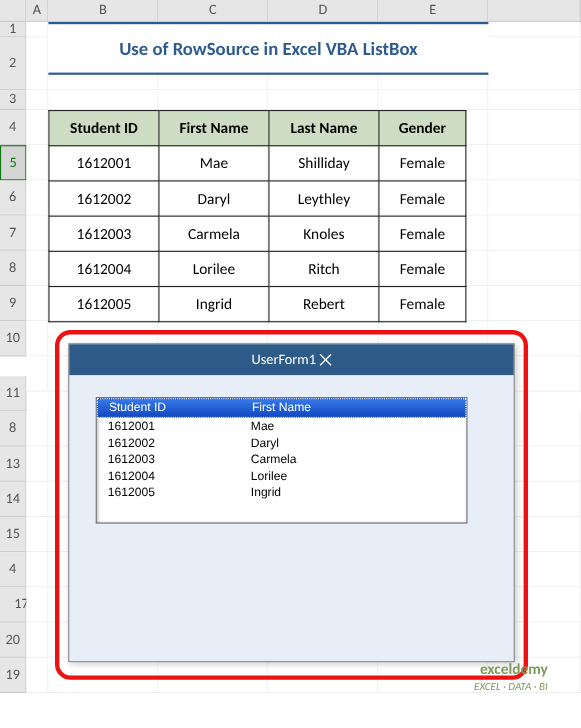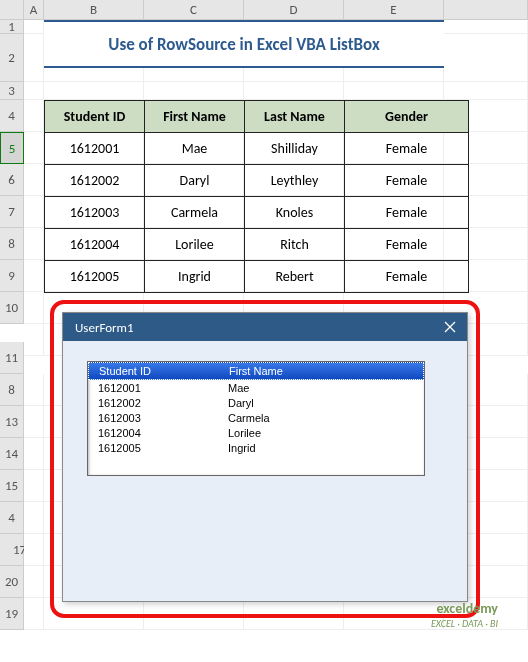--- a/index.html
+++ b/index.html
@@ -78,21 +78,21 @@
       height: 32px;
       font-size: 14px;
     }
     .data-table th {
       background: #ccddc4;
       font-weight: bold;
     }
     .data-table .c1 { width: 100px; }
     .data-table .c2 { width: 100px; }
     .data-table .c3 { width: 100px; }
-    .data-table .c4 { width: 124px; }
+    .data-table .c4 { width: 79px; }
 
     .highlight-box {
       position: absolute;
       left: 50px;
       top: 300px;
       width: 430px;
       height: 318px;
       border: 4px solid #e11;
       border-radius: 14px;
       pointer-events: none;
@@ -106,21 +106,21 @@
       background: #e8eef8;
       border: 1px solid #888;
       box-shadow: 2px 2px 6px rgba(0,0,0,0.2);
     }
     .titlebar {
       background: #2d5a87;
       color: #fff;
       height: 28px;
       display: flex;
       align-items: center;
-      justify-content: space-between;
+      justify-content: center;
       padding: 0 8px 0 12px;
       font-size: 13px;
     }
     .close-btn {
       width: 18px;
       height: 18px;
       display: flex;
       align-items: center;
       justify-content: center;
       cursor: pointer;

